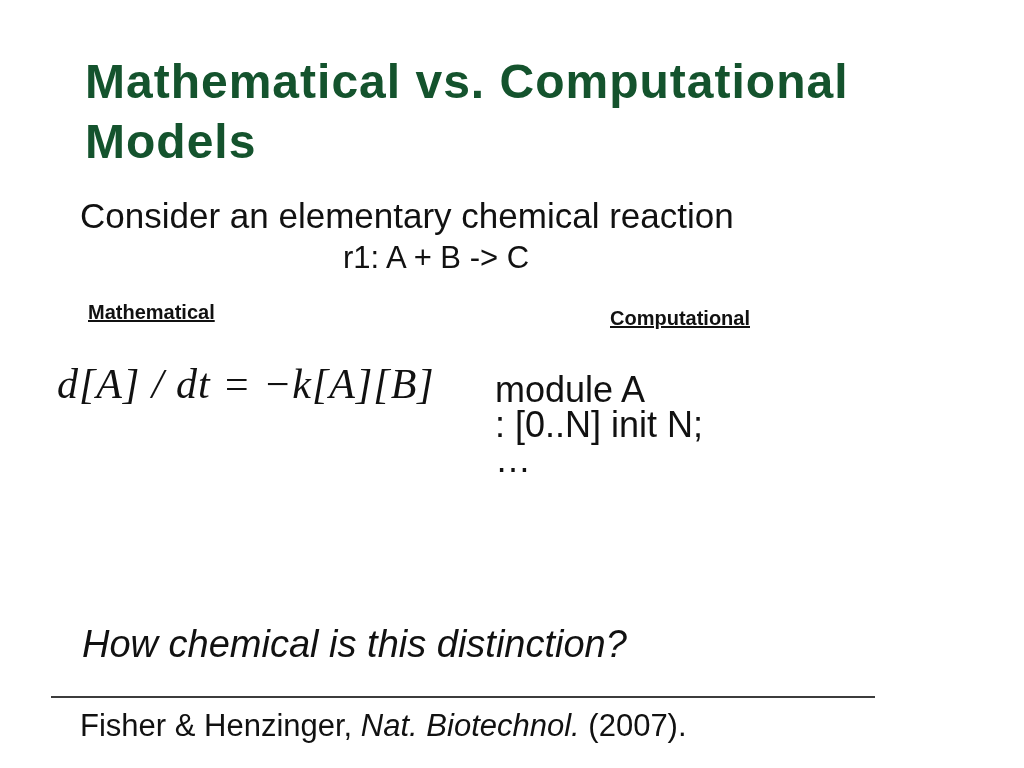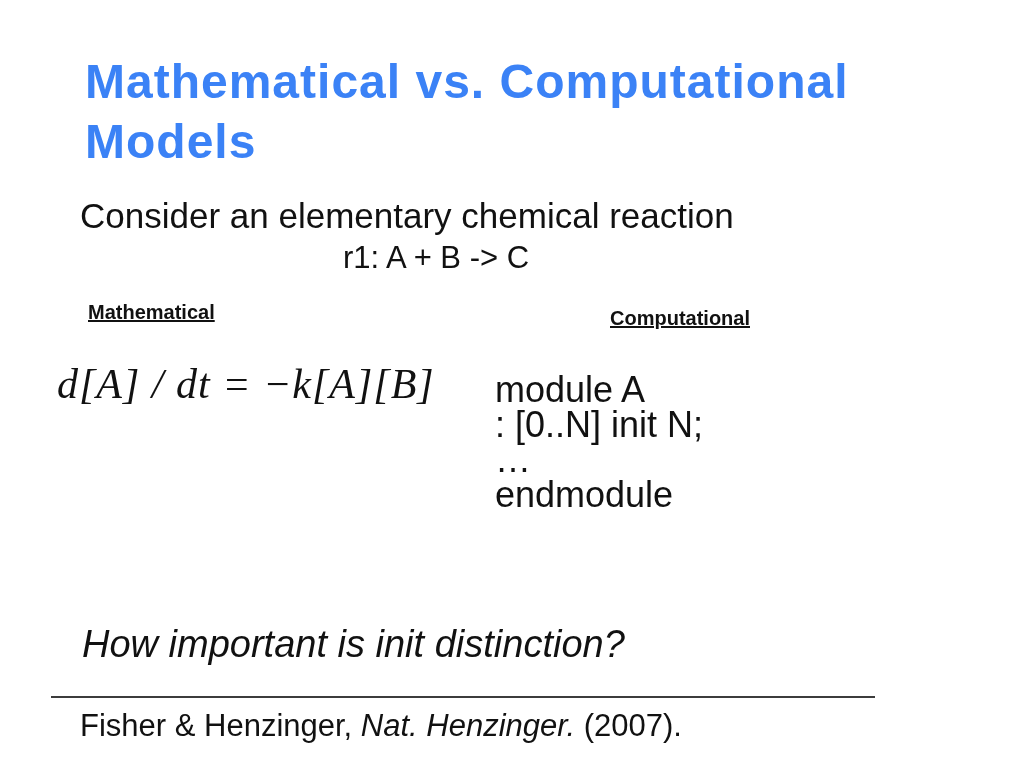--- a/index.html
+++ b/index.html
@@ -19,21 +19,21 @@
   .abs { position: absolute; }
 
   .slide-title {
     left: 85px;
     top: 52px;
     width: 820px;
     font-size: 48px;
     line-height: 60px;
     font-weight: bold;
     letter-spacing: 1px;
-    color: #3b82f6;
+    color: #14532d;
   }
   .intro-heading {
     left: 80px;
     top: 196px;
     font-size: 35px;
     font-weight: normal;
   }
   .reaction-formula {
     left: 343px;
     top: 240px;
@@ -102,24 +102,23 @@
   <div class="abs col-heading col-heading-math">Mathematical</div>
 
   <div class="abs ode-equation">d[A] / dt = −k[A][B]</div>
 
   <div class="abs col-heading col-heading-comp">Computational</div>
 
   <div class="abs code-block">
     <div>module A</div>
     <div>: [0..N] init N;</div>
     <div>…</div>
-    <div>endmodule</div>
   </div>
 
-  <div class="abs question-text">How important is init distinction?</div>
+  <div class="abs question-text">How chemical is this distinction?</div>
 
   <div class="abs divider-line"></div>
 
   <div class="abs citation">
-    <span>Fisher &amp; Henzinger, </span><span class="journal">Nat. Henzinger.</span><span> (2007).</span>
+    <span>Fisher &amp; Henzinger, </span><span class="journal">Nat. Biotechnol.</span><span> (2007).</span>
   </div>
 
 </div>
 
 </body></html>

